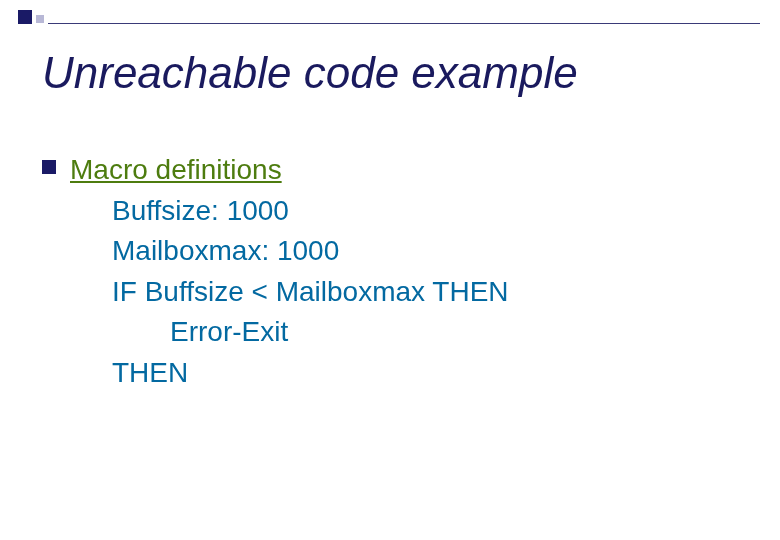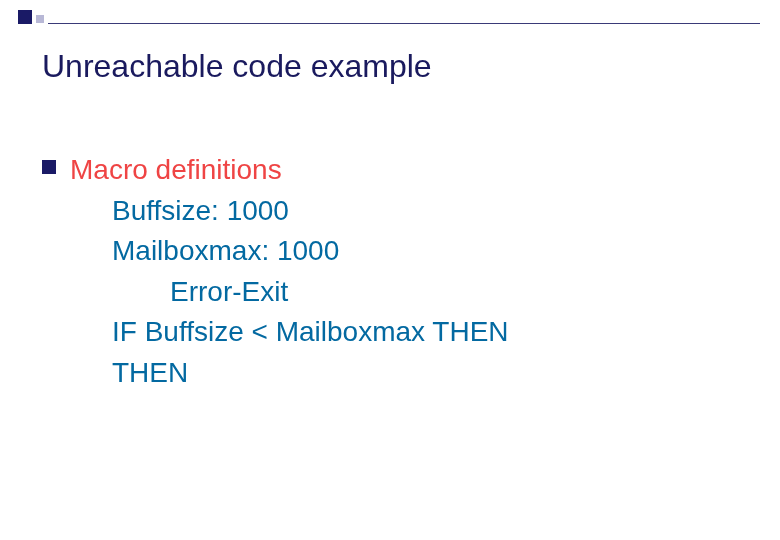--- a/index.html
+++ b/index.html
@@ -35,23 +35,24 @@
     left: 48px;
     right: 20px;
     top: 23px;
     height: 1px;
     background: #3a3a78;
   }
   .slide-title {
     position: absolute;
     left: 42px;
     top: 48px;
-    font-size: 32px;
+    font-size: 44px;
     color: #1a1a5e;
     font-weight: 400;
+    font-style: italic;
   }
   .content {
     position: absolute;
     left: 42px;
     top: 150px;
     right: 30px;
   }
   .bullet-row {
     display: flex;
     align-items: flex-start;
@@ -61,21 +62,21 @@
     width: 14px;
     height: 14px;
     background: #1a1a66;
     flex: 0 0 auto;
     margin-top: 10px;
   }
   .body-text {
     font-size: 28px;
     line-height: 1.45;
   }
-  .dark-text { color: #ef4444; }
+  .dark-text { color: #4d7c0f; text-decoration: underline; }
   .light-text { color: #0369a1; }
   .indent1 { padding-left: 42px; }
   .indent2 { padding-left: 100px; }
   .line { display: block; }
 </style>
 </head>
 <body>
 
 <div class="top-accent">
   <div class="sq-dark"></div>
@@ -85,18 +86,18 @@
 
 <h1 class="slide-title">Unreachable code example</h1>
 
 <div class="content">
   <div class="bullet-row">
     <div class="bullet-marker"></div>
     <div class="body-text">
       <span class="line dark-text">Macro definitions</span>
       <span class="line light-text indent1">Buffsize: 1000</span>
       <span class="line light-text indent1">Mailboxmax: 1000</span>
+      <span class="line light-text indent1">IF Buffsize &lt; Mailboxmax THEN</span>
       <span class="line light-text indent2">Error-Exit</span>
-      <span class="line light-text indent1">IF Buffsize &lt; Mailboxmax THEN</span>
       <span class="line light-text indent1">THEN</span>
     </div>
   </div>
 </div>
 
 </body></html>

